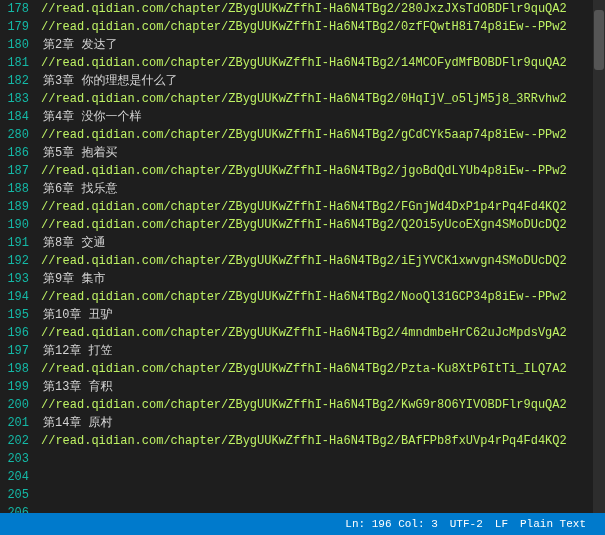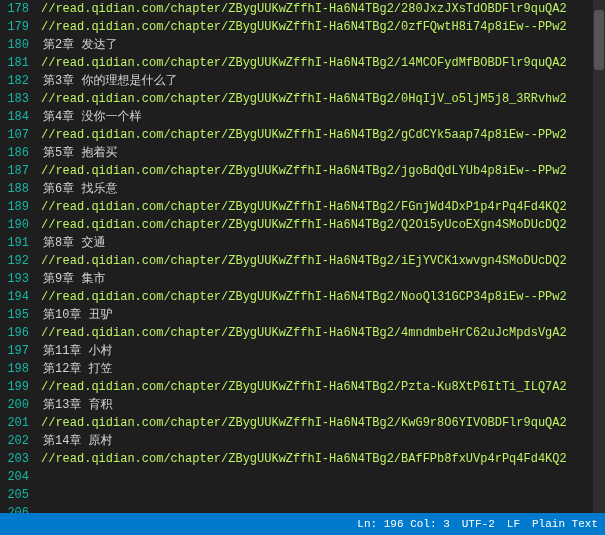--- a/index.html
+++ b/index.html
@@ -77,21 +77,21 @@
       top: 10px;
       left: 1px;
       border-radius: 3px;
     }
     #status-bar {
       height: 22px;
       background: #007acc;
       display: flex;
       align-items: center;
       justify-content: space-between;
-      padding: 0 7px;
+      padding: 0 19px;
       color: white;
       font-size: 11px;
       flex-shrink: 0;
     }
     .status-left {
       display: flex;
       gap: 12px;
     }
     .status-right {
       display: flex;
@@ -103,21 +103,21 @@
 
 <div id="editor-container">
   <div id="line-numbers">
   <span class="line-number">178</span>
       <span class="line-number">179</span>
       <span class="line-number">180</span>
       <span class="line-number">181</span>
       <span class="line-number">182</span>
       <span class="line-number">183</span>
       <span class="line-number">184</span>
-      <span class="line-number">107</span>
+      <span class="line-number">280</span>
       <span class="line-number">186</span>
       <span class="line-number">187</span>
       <span class="line-number">188</span>
       <span class="line-number">189</span>
       <span class="line-number">190</span>
       <span class="line-number">191</span>
       <span class="line-number">192</span>
       <span class="line-number">193</span>
       <span class="line-number">194</span>
       <span class="line-number">195</span>
@@ -185,23 +185,20 @@
       <div class="code-line">
         <span class="url-text">//read.qidian.com/chapter/ZBygUUKwZffhI-Ha6N4TBg2/NooQl31GCP34p8iEw--PPw2</span>
       </div>
       <div class="code-line">
         <span class="chapter-text">第10章 丑驴</span>
       </div>
       <div class="code-line">
         <span class="url-text">//read.qidian.com/chapter/ZBygUUKwZffhI-Ha6N4TBg2/4mndmbeHrC62uJcMpdsVgA2</span>
       </div>
       <div class="code-line">
-        <span class="chapter-text">第11章 小村</span>
-      </div>
-      <div class="code-line">
         <span class="chapter-text">第12章 打笠</span>
       </div>
       <div class="code-line">
         <span class="url-text">//read.qidian.com/chapter/ZBygUUKwZffhI-Ha6N4TBg2/Pzta-Ku8XtP6ItTi_ILQ7A2</span>
       </div>
       <div class="code-line">
         <span class="chapter-text">第13章 育积</span>
       </div>
       <div class="code-line">
         <span class="url-text">//read.qidian.com/chapter/ZBygUUKwZffhI-Ha6N4TBg2/KwG9r8O6YIVOBDFlr9quQA2</span>

